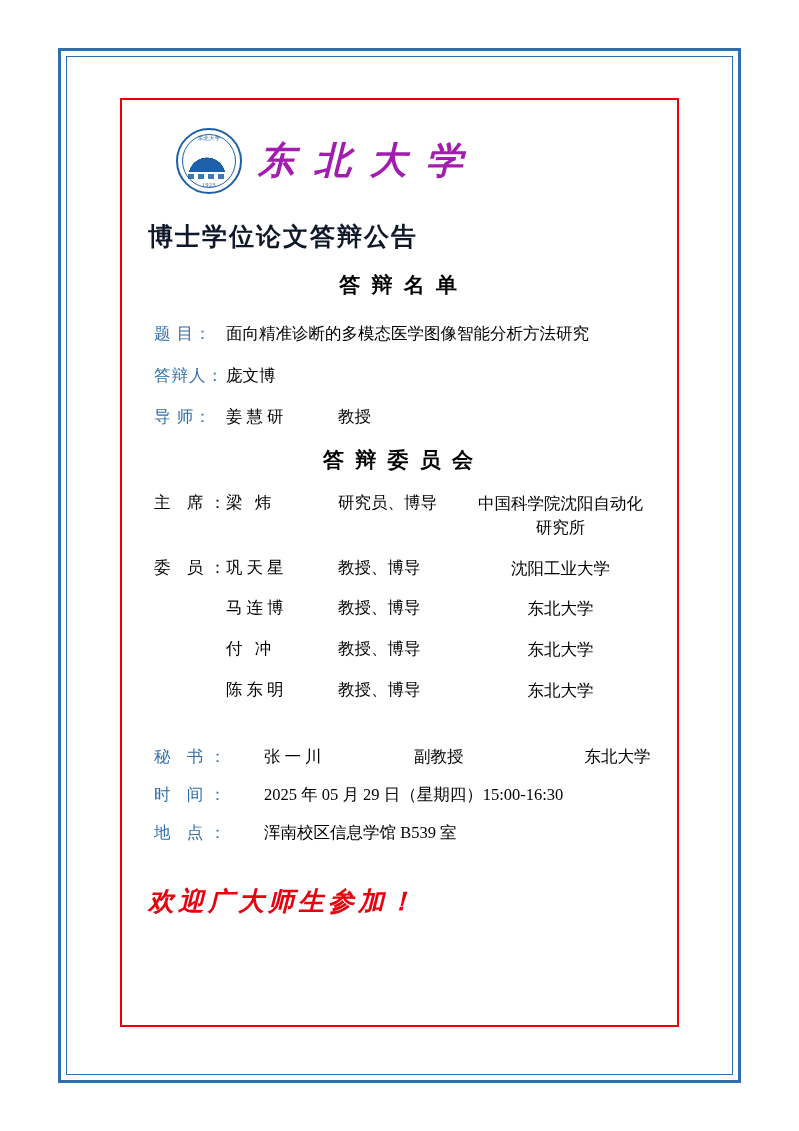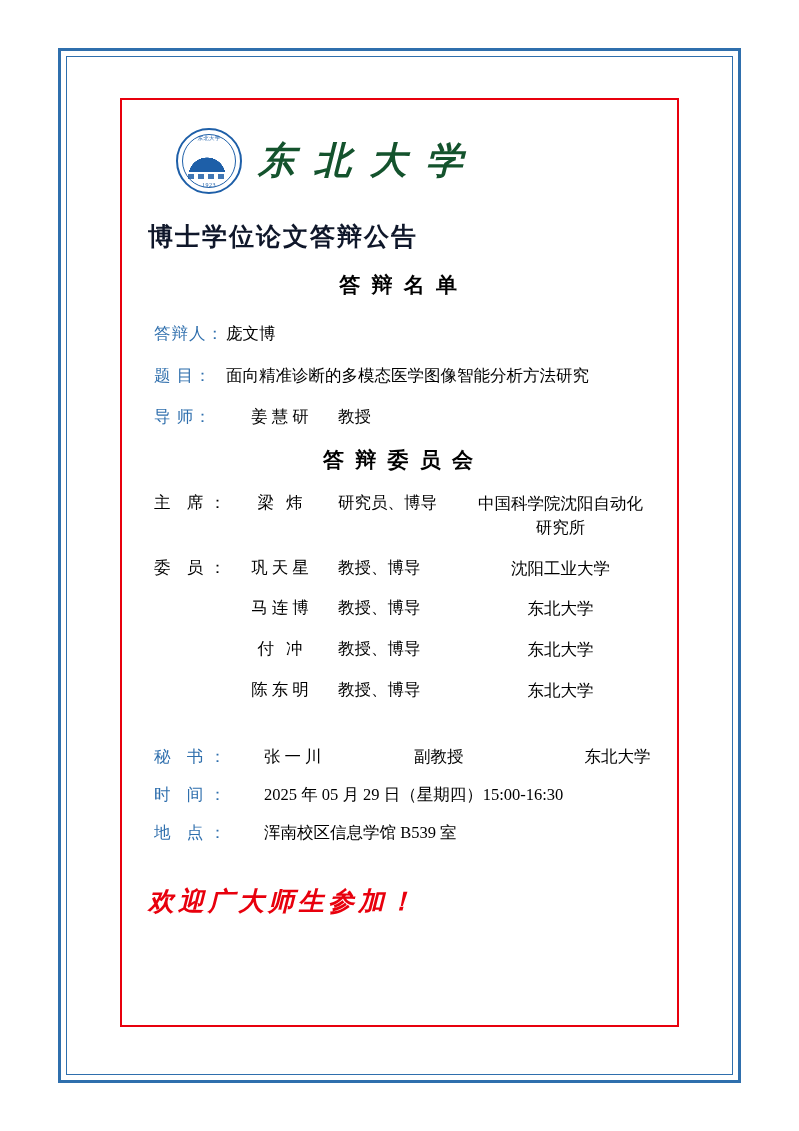--- a/index.html
+++ b/index.html
@@ -117,21 +117,21 @@
     color: #1e5fa8;
     letter-spacing: .3px;
   }
   .school-name {
     font-size: 37px;
     margin-left: 16px;
     letter-spacing: 3px;
     font-family: "DejaVu Serif", "Liberation Serif", serif;
     font-weight: bold;
     font-style: italic;
-    color: #14532d;
+    color: #a21caf;
   }
   .college-name {
     font-size: 37px;
     margin-left: 48px;
     letter-spacing: 3px;
     font-family: "DejaVu Serif", "Liberation Serif", serif;
     font-weight: bold;
     font-style: italic;
     color: #111;
   }
@@ -197,21 +197,20 @@
     width: 78px;
     flex: 0 0 78px;
     letter-spacing: 6px;
     padding-left: 6px;
     box-sizing: border-box;
   }
   .m-name {
     width: 112px;
     flex: 0 0 112px;
     letter-spacing: 4px;
-    text-align: center;
   }
   .m-title {
     width: 132px;
     flex: 0 0 132px;
   }
   .m-org {
     flex: 1 1 auto;
     text-align: center;
     line-height: 1.45;
   }
@@ -279,27 +278,27 @@
       </div>
       <div class="school-name">东 北 大 学</div>
     </div>
 
     <div class="main-title">博士学位论文答辩公告</div>
     <div class="sub-title">答 辩 名 单</div>
 
     <div class="rows">
 
       <div class="row">
+        <div class="label tight">题 目：</div>
+        <div class="value">面向精准诊断的多模态医学图像智能分析方法研究</div>
+      </div>
+
+      <div class="row">
         <div class="label tight">答辩人：</div>
         <div class="value">庞文博</div>
-      </div>
-
-      <div class="row">
-        <div class="label tight">题 目：</div>
-        <div class="value">面向精准诊断的多模态医学图像智能分析方法研究</div>
       </div>
 
       <div class="row">
         <div class="label tight">导 师：</div>
         <div class="m-name">姜慧研</div>
         <div class="m-title">教授</div>
       </div>
 
     </div>
 

